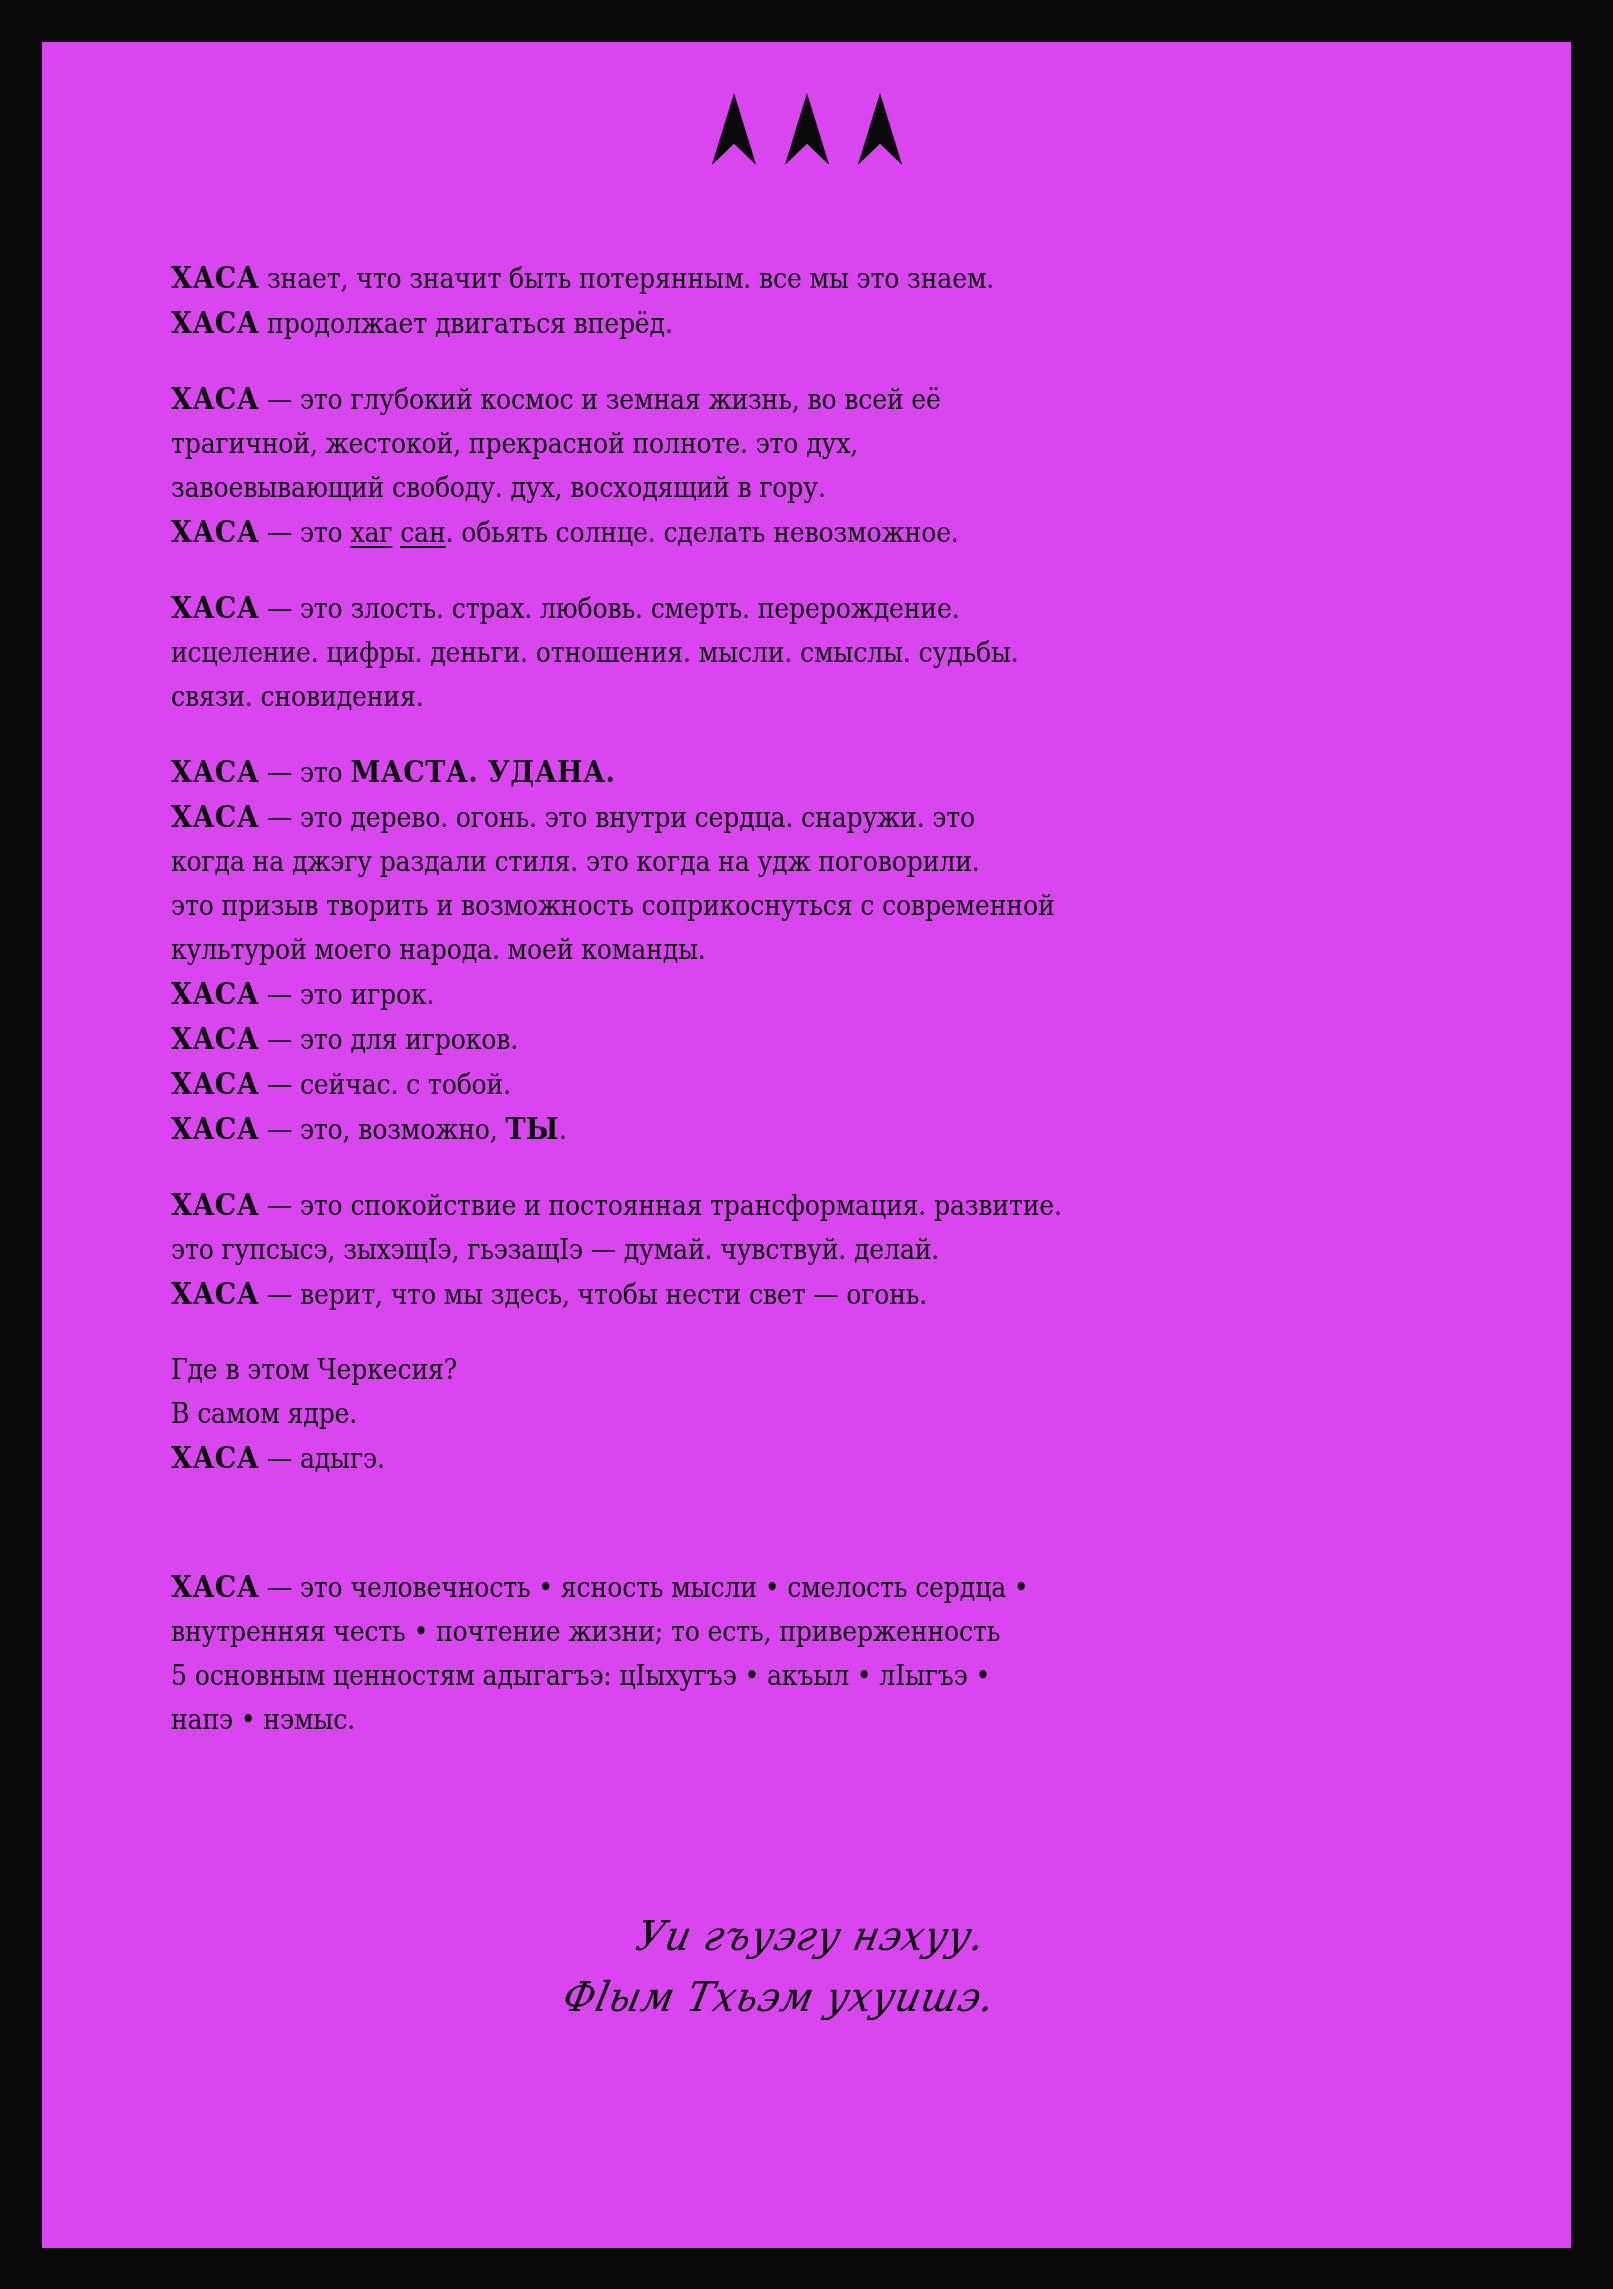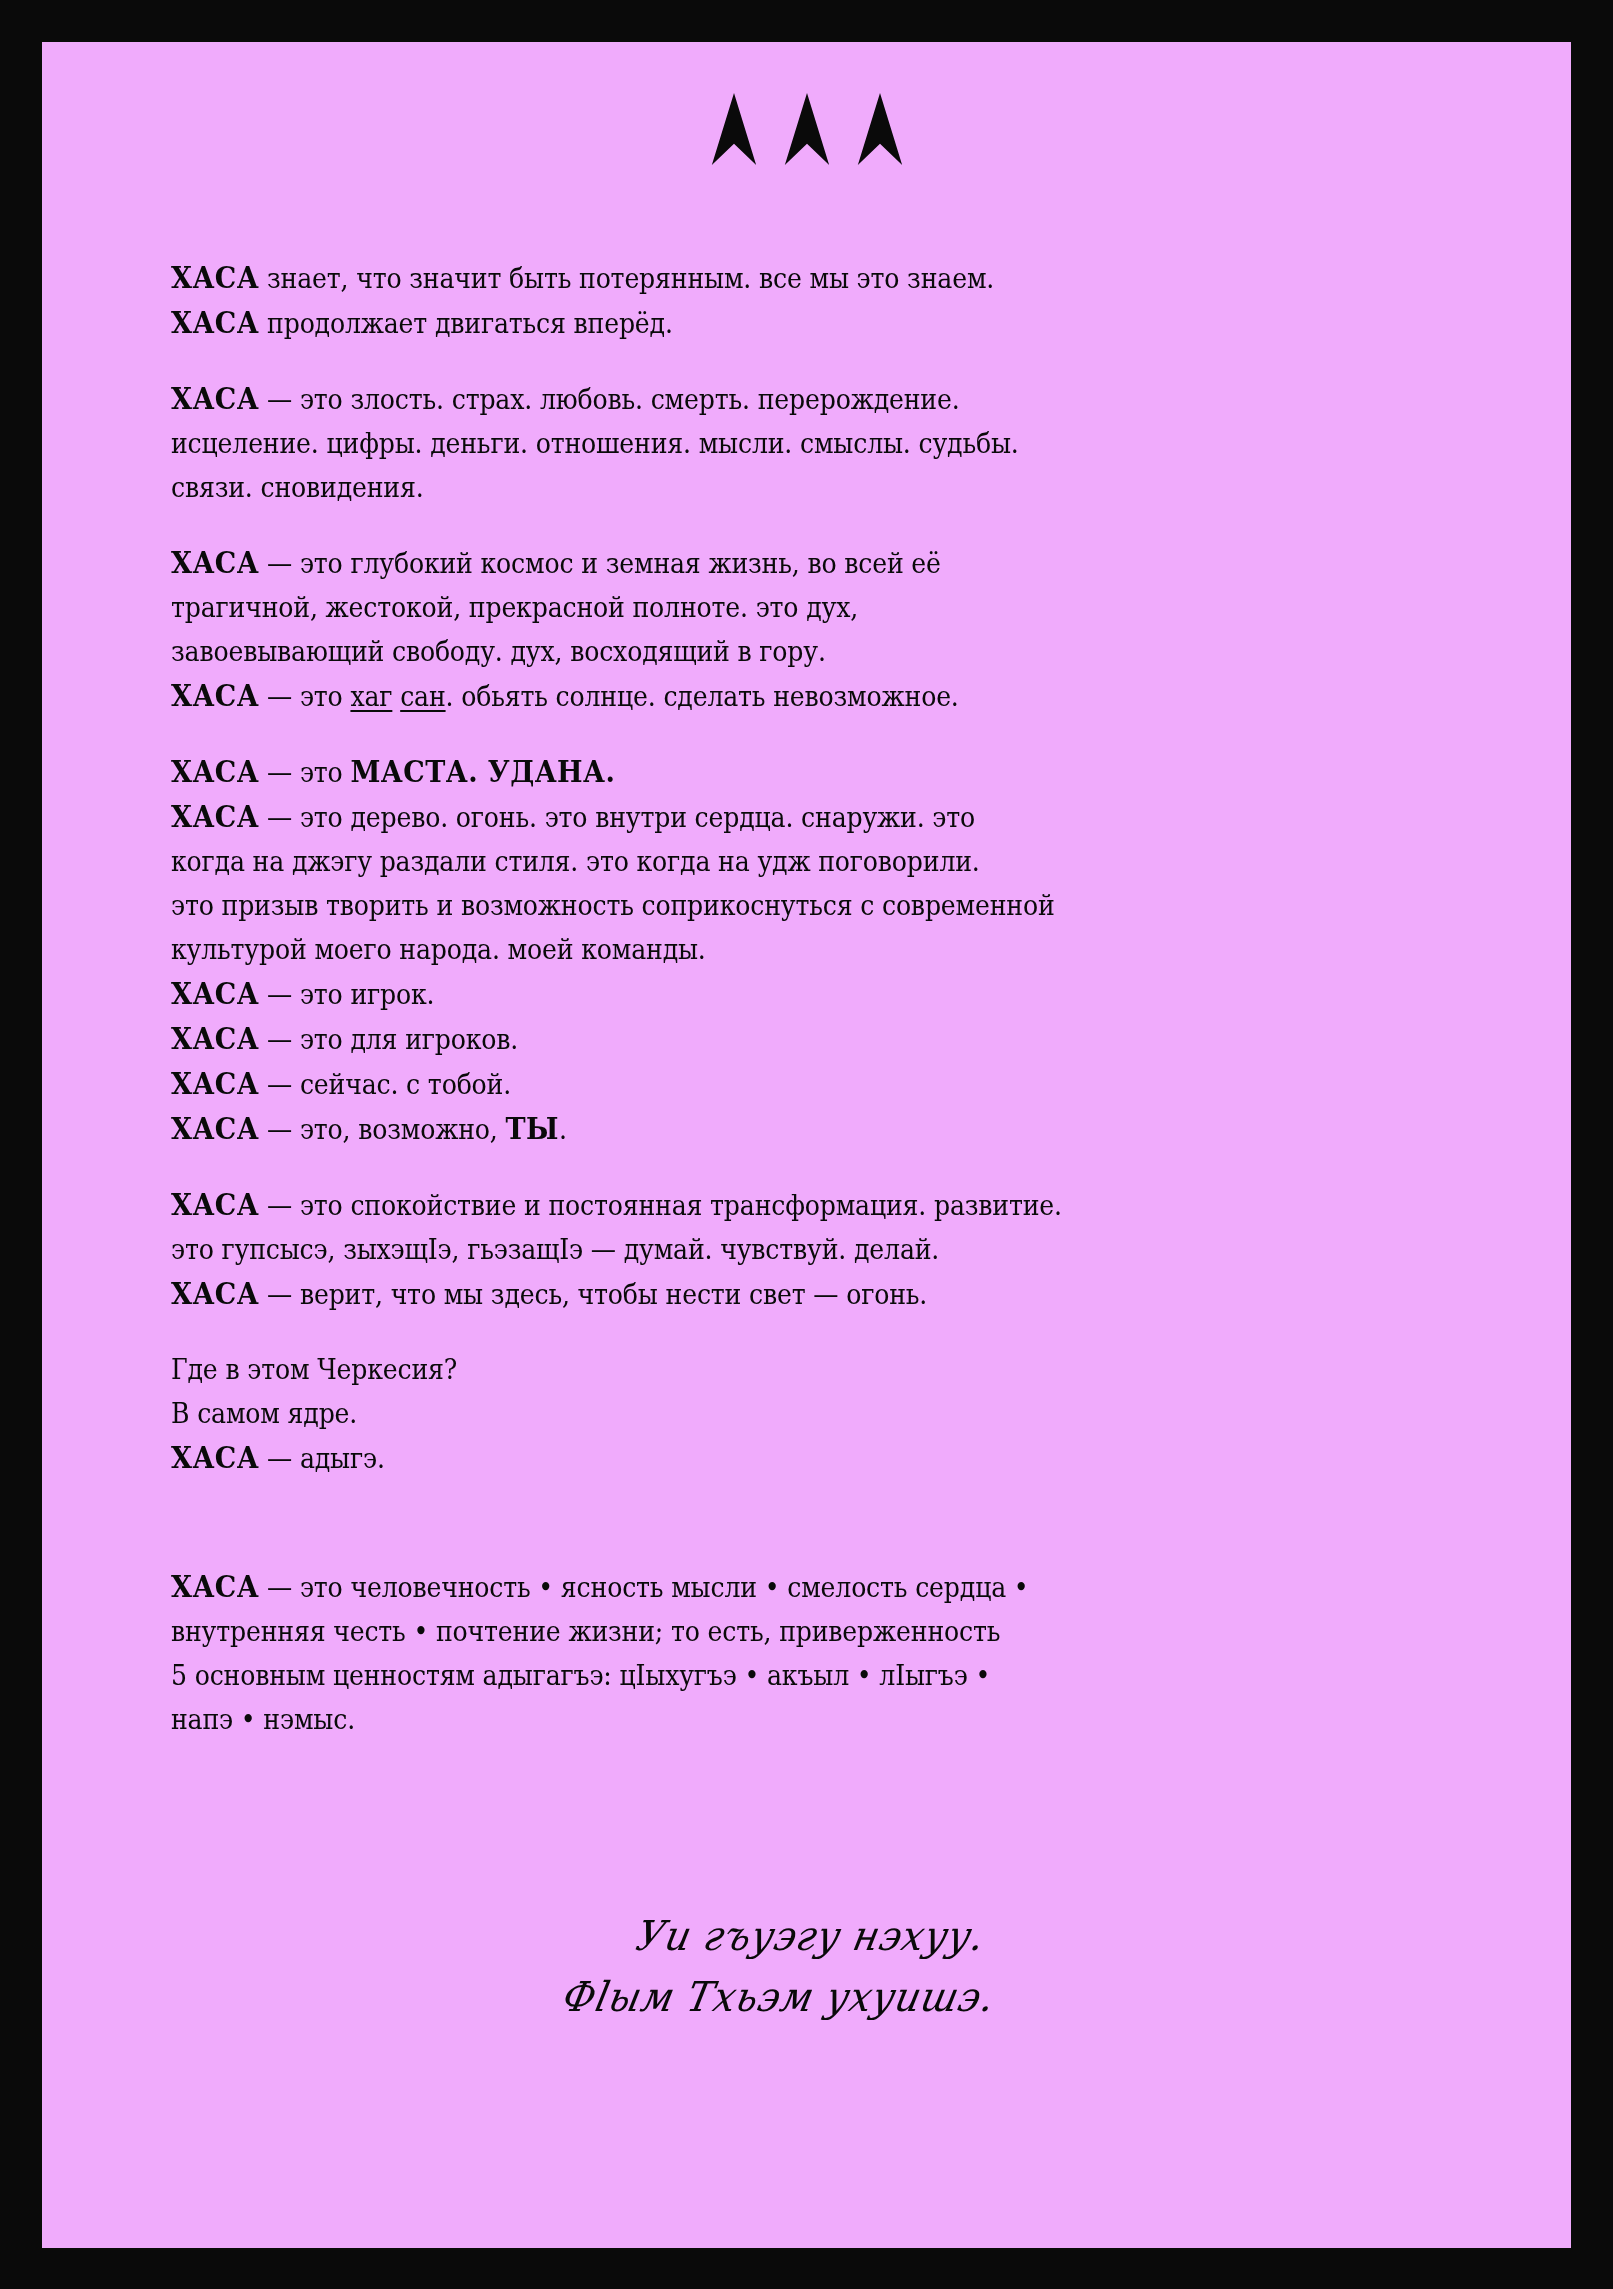--- a/index.html
+++ b/index.html
@@ -19,21 +19,21 @@
     height: 2290px;
     background: #0a0a0a;
     box-sizing: border-box;
     padding: 42px 42px 42px 42px;
   }
 
   #sheet {
     position: relative;
     width: 100%;
     height: 100%;
-    background: #f0abfc;
+    background: #d946ef;
     box-sizing: border-box;
     overflow: hidden;
   }
 
   
   .emblem {
     position: absolute;
     top: 51px;
     left: 0;
     right: 0;
@@ -143,29 +143,29 @@
         <path d="M28 0 L52 78 L28 55 L4 78 Z" fill="#0a0a0a"></path>
       </svg>
     </div>
 
     <div class="body-block" id="manifesto-root">
         <div class="para">
           <div class="line"><span class="hasa">ХАСА</span><span> знает, что значит быть потерянным. все мы это знаем.</span></div>
           <div class="line"><span class="hasa">ХАСА</span><span> продолжает двигаться вперёд.</span></div>
         </div>
         <div class="para">
-          <div class="line"><span class="hasa">ХАСА</span><span> — это злость. страх. любовь. смерть. перерождение.</span></div>
-          <div class="line"><span>исцеление. цифры. деньги. отношения. мысли. смыслы. судьбы.</span></div>
-          <div class="line"><span>связи. сновидения.</span></div>
-        </div>
-        <div class="para">
           <div class="line"><span class="hasa">ХАСА</span><span> — это глубокий космос и земная жизнь, во всей её</span></div>
           <div class="line"><span>трагичной, жестокой, прекрасной полноте. это дух,</span></div>
           <div class="line"><span>завоевывающий свободу. дух, восходящий в гору.</span></div>
           <div class="line"><span class="hasa">ХАСА</span><span> — это </span><span class="uline">хаг</span><span> </span><span class="uline">сан</span><span>. обьять солнце. сделать невозможное.</span></div>
+        </div>
+        <div class="para">
+          <div class="line"><span class="hasa">ХАСА</span><span> — это злость. страх. любовь. смерть. перерождение.</span></div>
+          <div class="line"><span>исцеление. цифры. деньги. отношения. мысли. смыслы. судьбы.</span></div>
+          <div class="line"><span>связи. сновидения.</span></div>
         </div>
         <div class="para">
           <div class="line"><span class="hasa">ХАСА</span><span> — это </span><span class="caps-emph">МАСТА. УДАНА.</span></div>
           <div class="line"><span class="hasa">ХАСА</span><span> — это дерево. огонь. это внутри сердца. снаружи. это</span></div>
           <div class="line"><span>когда на джэгу раздали стиля. это когда на удж поговорили.</span></div>
           <div class="line"><span>это призыв творить и возможность соприкоснуться с современной</span></div>
           <div class="line"><span>культурой моего народа. моей команды.</span></div>
           <div class="line"><span class="hasa">ХАСА</span><span> — это игрок.</span></div>
           <div class="line"><span class="hasa">ХАСА</span><span> — это для игроков.</span></div>
           <div class="line"><span class="hasa">ХАСА</span><span> — сейчас. с тобой.</span></div>

